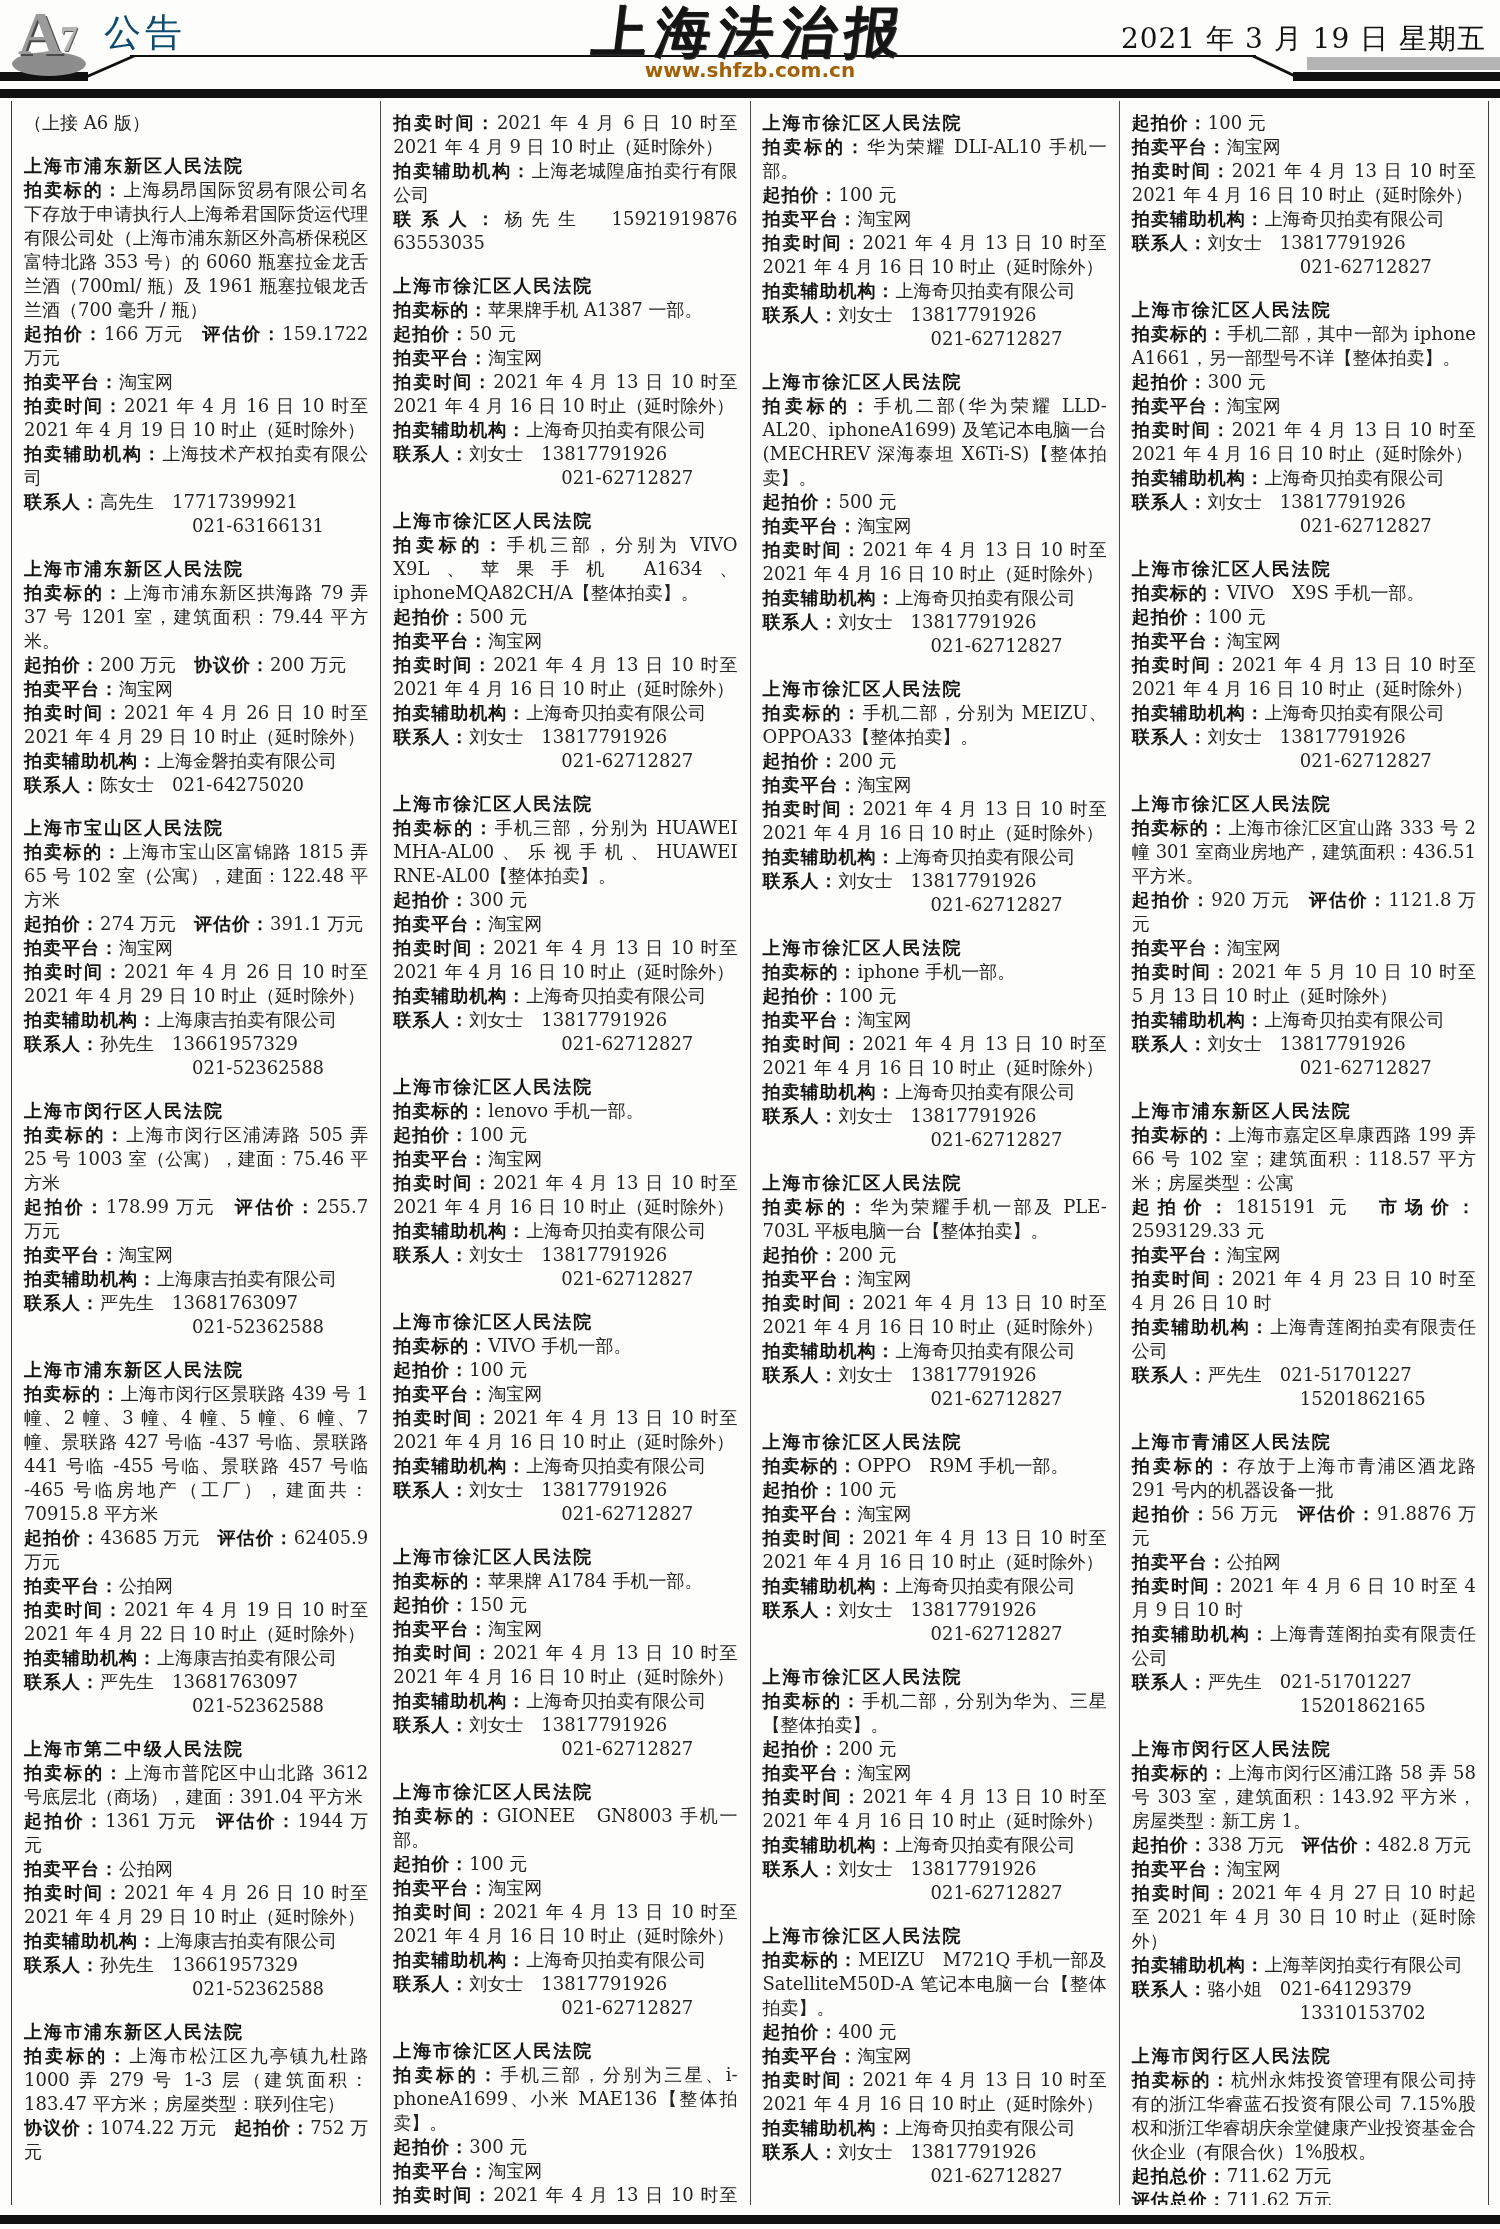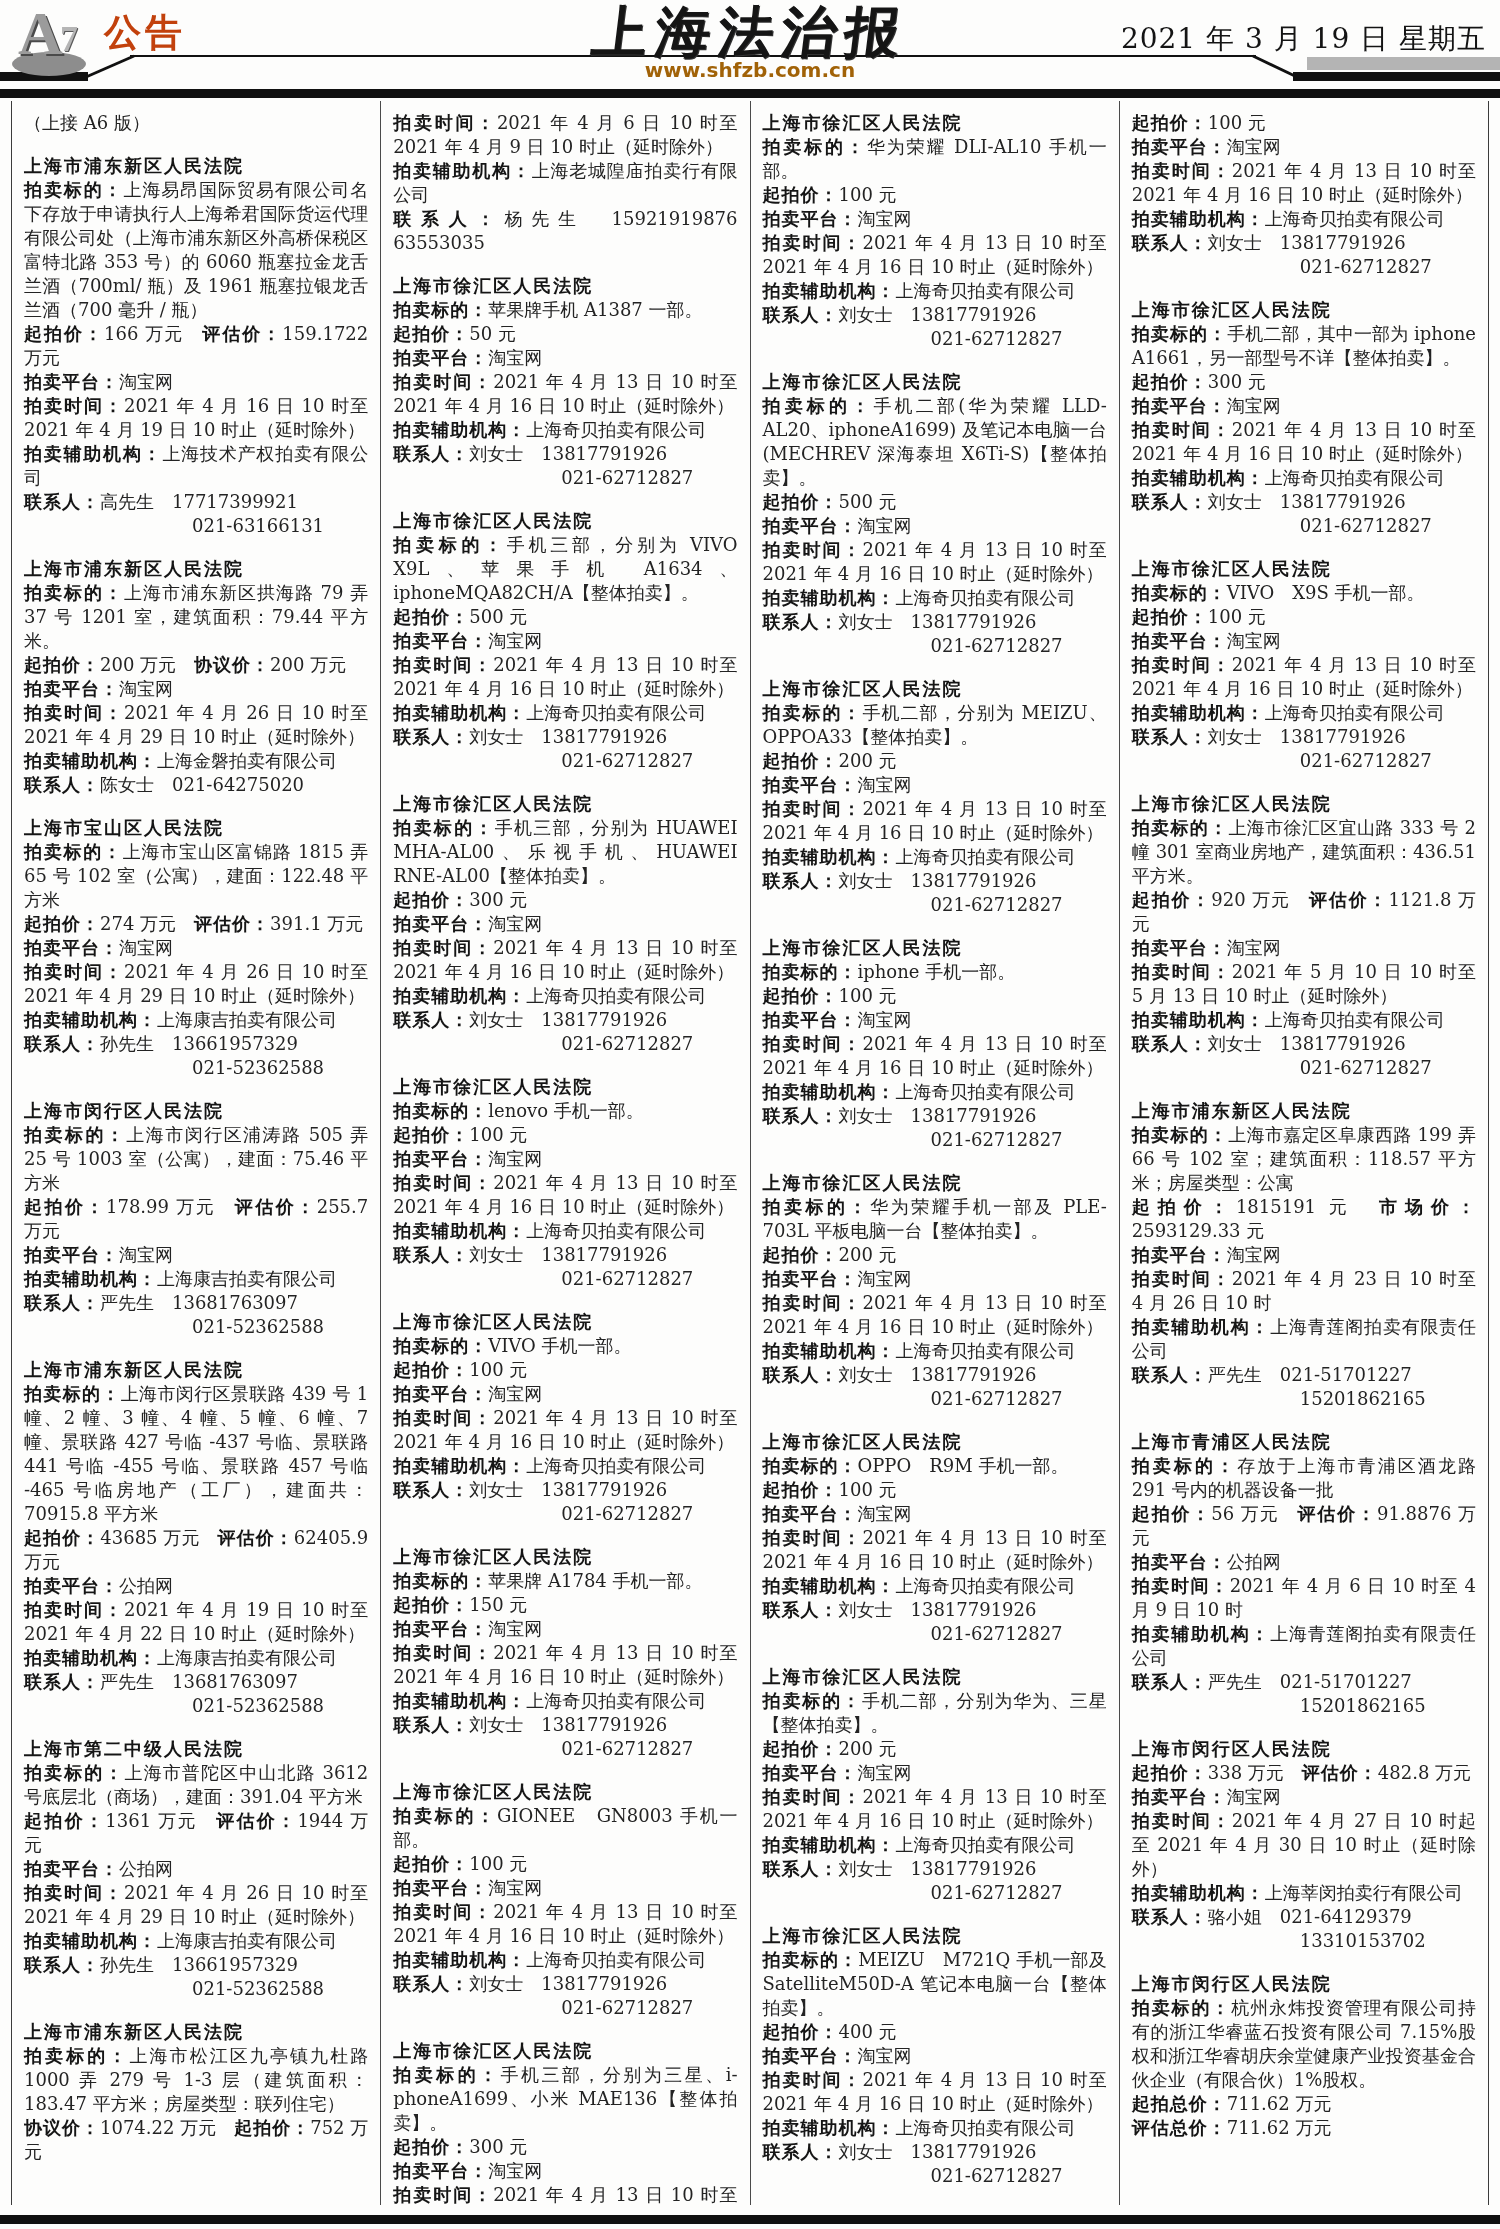--- a/index.html
+++ b/index.html
@@ -7,21 +7,21 @@
         font-family:"DejaVu Serif", serif;color:#1f1f1f;}
   
   .header{position:absolute;top:0;left:0;width:1500px;height:100px;}
   .badge{position:absolute;left:10px;top:4px;width:92px;height:78px;}
   .badge-ellipse{position:absolute;left:2px;top:48px;width:74px;height:24px;background:#8d8d8d;border-radius:50%;}
   .badge-a{position:absolute;left:8px;top:-6px;font-family:"Liberation Serif", serif;font-weight:bold;
            font-size:62px;color:#9b9b9b;text-shadow:2px 2px 0 #4a4a4a;}
   .badge-7{position:absolute;left:50px;top:14px;font-family:"Liberation Serif", serif;font-weight:bold;
            font-size:36px;color:#b5b5b5;text-shadow:1px 1px 0 #5a5a5a;}
   .section-title{position:absolute;left:104px;top:8px;font-family:"DejaVu Sans", sans-serif;
-           font-weight:bold;font-size:37px;letter-spacing:4px;color:#c2410c;}
+           font-weight:normal;font-size:37px;letter-spacing:4px;color:#0c4a6e;}
   .paper-title{position:absolute;left:0;right:0;top:-4px;text-align:center;
            font-family:"DejaVu Serif", serif;font-weight:900;font-size:55px;letter-spacing:8px;
            color:#151515;transform:skewX(-7deg);text-shadow:1px 1px 0 #333;}
   .website{position:absolute;left:0;right:0;top:58px;text-align:center;
            font-family:"DejaVu Sans", sans-serif;font-weight:bold;font-size:20px;color:#a16207;}
   .date{position:absolute;right:14px;top:20px;font-size:28px;color:#141414;letter-spacing:1px;}
   .date-bar{position:absolute;right:0;top:57px;width:193px;height:13px;background:#b4b4b4;}
   .rules{position:absolute;left:0;top:0;}
   
   #columns{position:absolute;top:101px;left:11px;right:11px;bottom:24px;display:flex;
@@ -350,20 +350,21 @@
           <div class="para"><span class="lbl">拍卖标的：</span><span>存放于上海市青浦区酒龙路 291 号内的机器设备一批</span></div>
           <div class="para"><span class="lbl">起拍价：</span><span>56 万元　</span><span class="lbl">评估价：</span><span>91.8876 万元</span></div>
           <div class="para"><span class="lbl">拍卖平台：</span><span>公拍网</span></div>
           <div class="para"><span class="lbl">拍卖时间：</span><span>2021 年 4 月 6 日 10 时至 4 月 9 日 10 时</span></div>
           <div class="para"><span class="lbl">拍卖辅助机构：</span><span>上海青莲阁拍卖有限责任公司</span></div>
           <div class="para"><span class="lbl">联系人：</span><span>严先生　021-51701227</span></div>
           <div class="para phone2"><span>15201862165</span></div>
         </div>
         <div class="notice">
           <div class="court">上海市闵行区人民法院</div>
+          <div class="para"><span class="lbl">拍卖标的：</span><span>上海市闵行区浦江路 58 弄 58 号 303 室，建筑面积：143.92 平方米，房屋类型：新工房 1。</span></div>
           <div class="para"><span class="lbl">起拍价：</span><span>338 万元　</span><span class="lbl">评估价：</span><span>482.8 万元</span></div>
           <div class="para"><span class="lbl">拍卖平台：</span><span>淘宝网</span></div>
           <div class="para"><span class="lbl">拍卖时间：</span><span>2021 年 4 月 27 日 10 时起至 2021 年 4 月 30 日 10 时止（延时除外）</span></div>
           <div class="para"><span class="lbl">拍卖辅助机构：</span><span>上海莘闵拍卖行有限公司</span></div>
           <div class="para"><span class="lbl">联系人：</span><span>骆小姐　021-64129379</span></div>
           <div class="para phone2"><span>13310153702</span></div>
         </div>
         <div class="notice">
           <div class="court">上海市闵行区人民法院</div>
           <div class="para"><span class="lbl">拍卖标的：</span><span>杭州永炜投资管理有限公司持有的浙江华睿蓝石投资有限公司 7.15%股权和浙江华睿胡庆余堂健康产业投资基金合伙企业（有限合伙）1%股权。</span></div>

